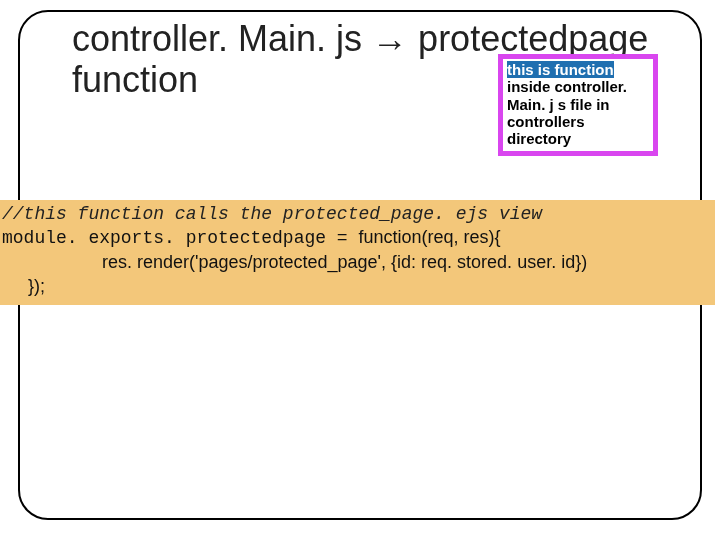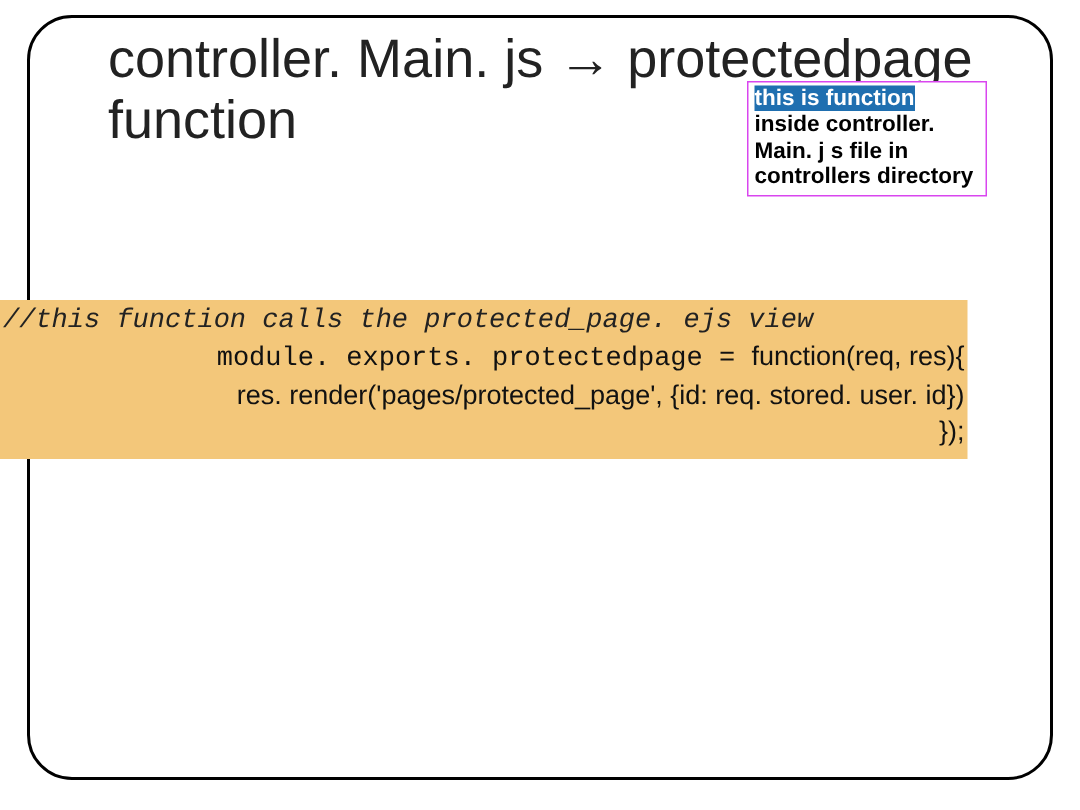--- a/index.html
+++ b/index.html
@@ -28,54 +28,53 @@
     line-height: 1.15;
     color: #222;
     font-weight: 400;
   }
   .callout {
     position: absolute;
     left: 498px;
     top: 54px;
     width: 160px;
     background: #fff;
-    border: 1px solid #d946ef;
+    border: 5px solid #d946ef;
     padding: 2px 4px 4px 4px;
     font-size: 15px;
     line-height: 1.15;
     font-weight: 700;
     color: #000;
   }
   .callout .hl {
     background: #1f6fb0;
     color: #fff;
     display: inline;
   }
   .codebox {
     position: absolute;
     left: 0;
     top: 200px;
-    width: 645px;
+    width: 715px;
     background: #f3c77a;
     padding: 4px 2px 6px 2px;
   }
   .code-comment {
     font-family: "Courier New", Courier, monospace;
     font-style: italic;
     font-size: 18px;
     color: #222;
     line-height: 1.15;
     white-space: pre;
   }
   .code-line {
     font-family: Arial, Helvetica, sans-serif;
     font-size: 18px;
     color: #111;
     line-height: 1.35;
-    text-align: right;
   }
   .mono { font-family: "Courier New", Courier, monospace; }
   .indent1 { padding-left: 100px; }
   .indent-close { padding-left: 26px; }
 </style>
 </head>
 <body>
 
 <div class="slide-frame"></div>
 

